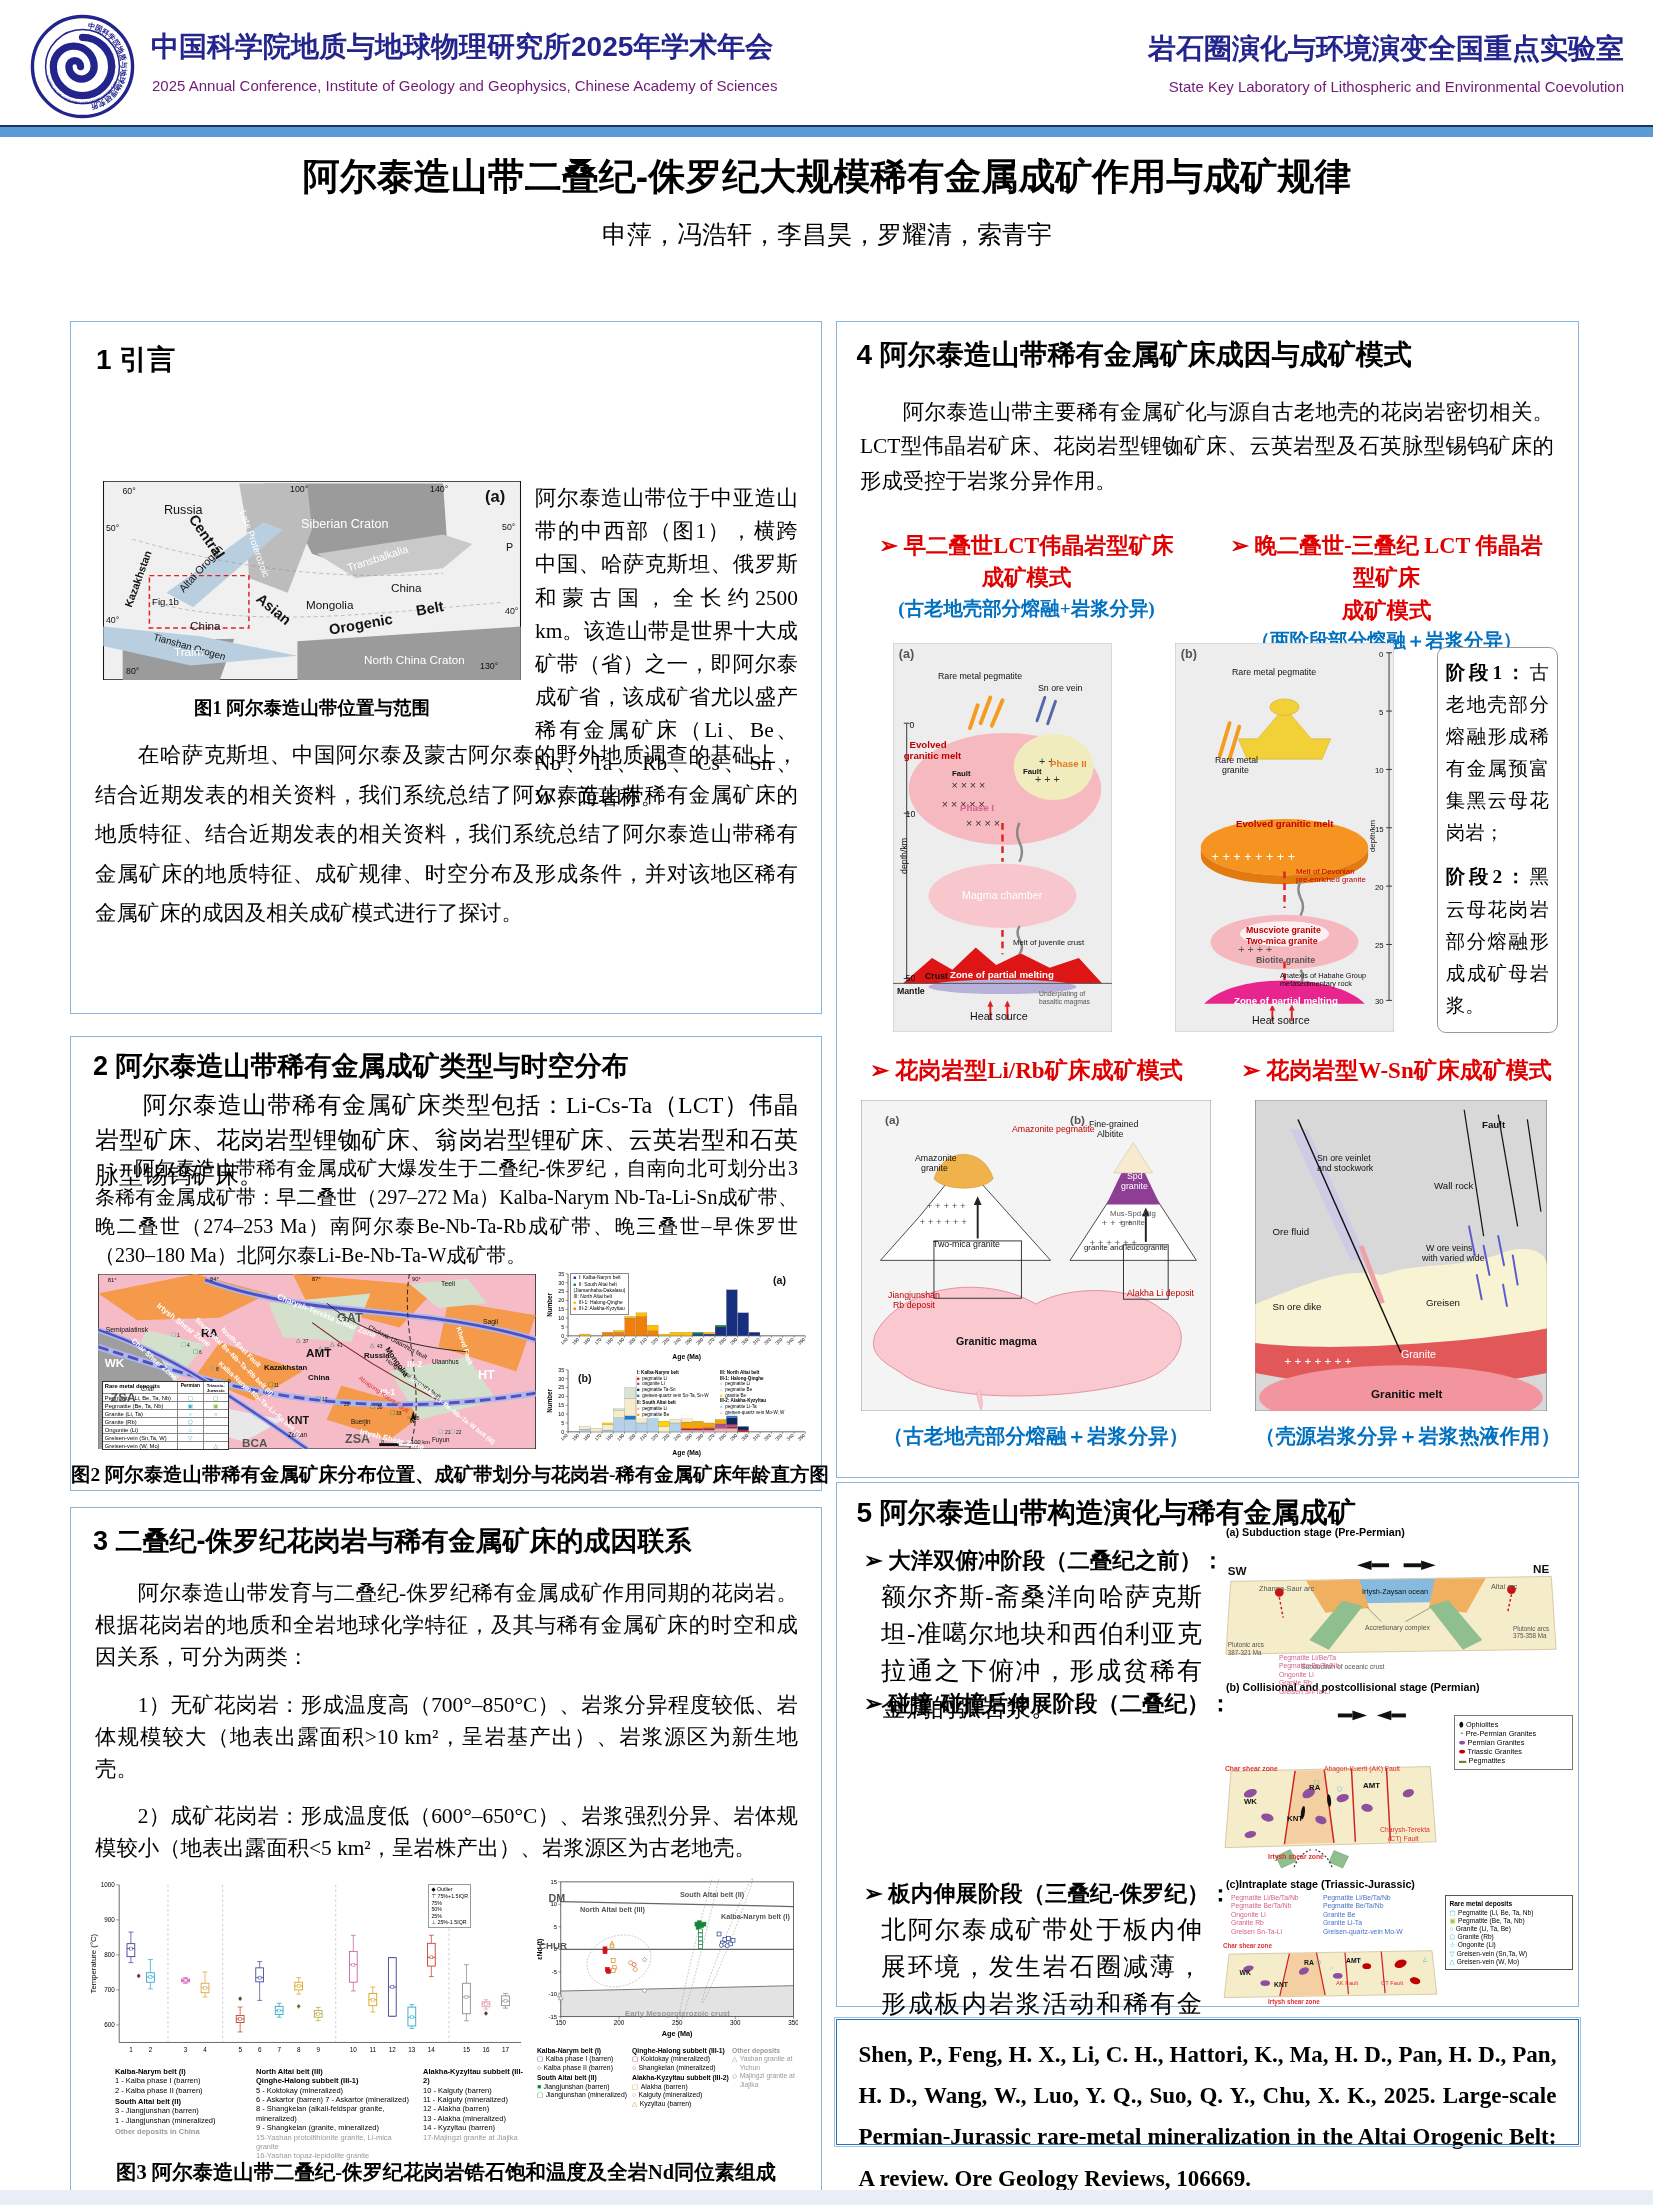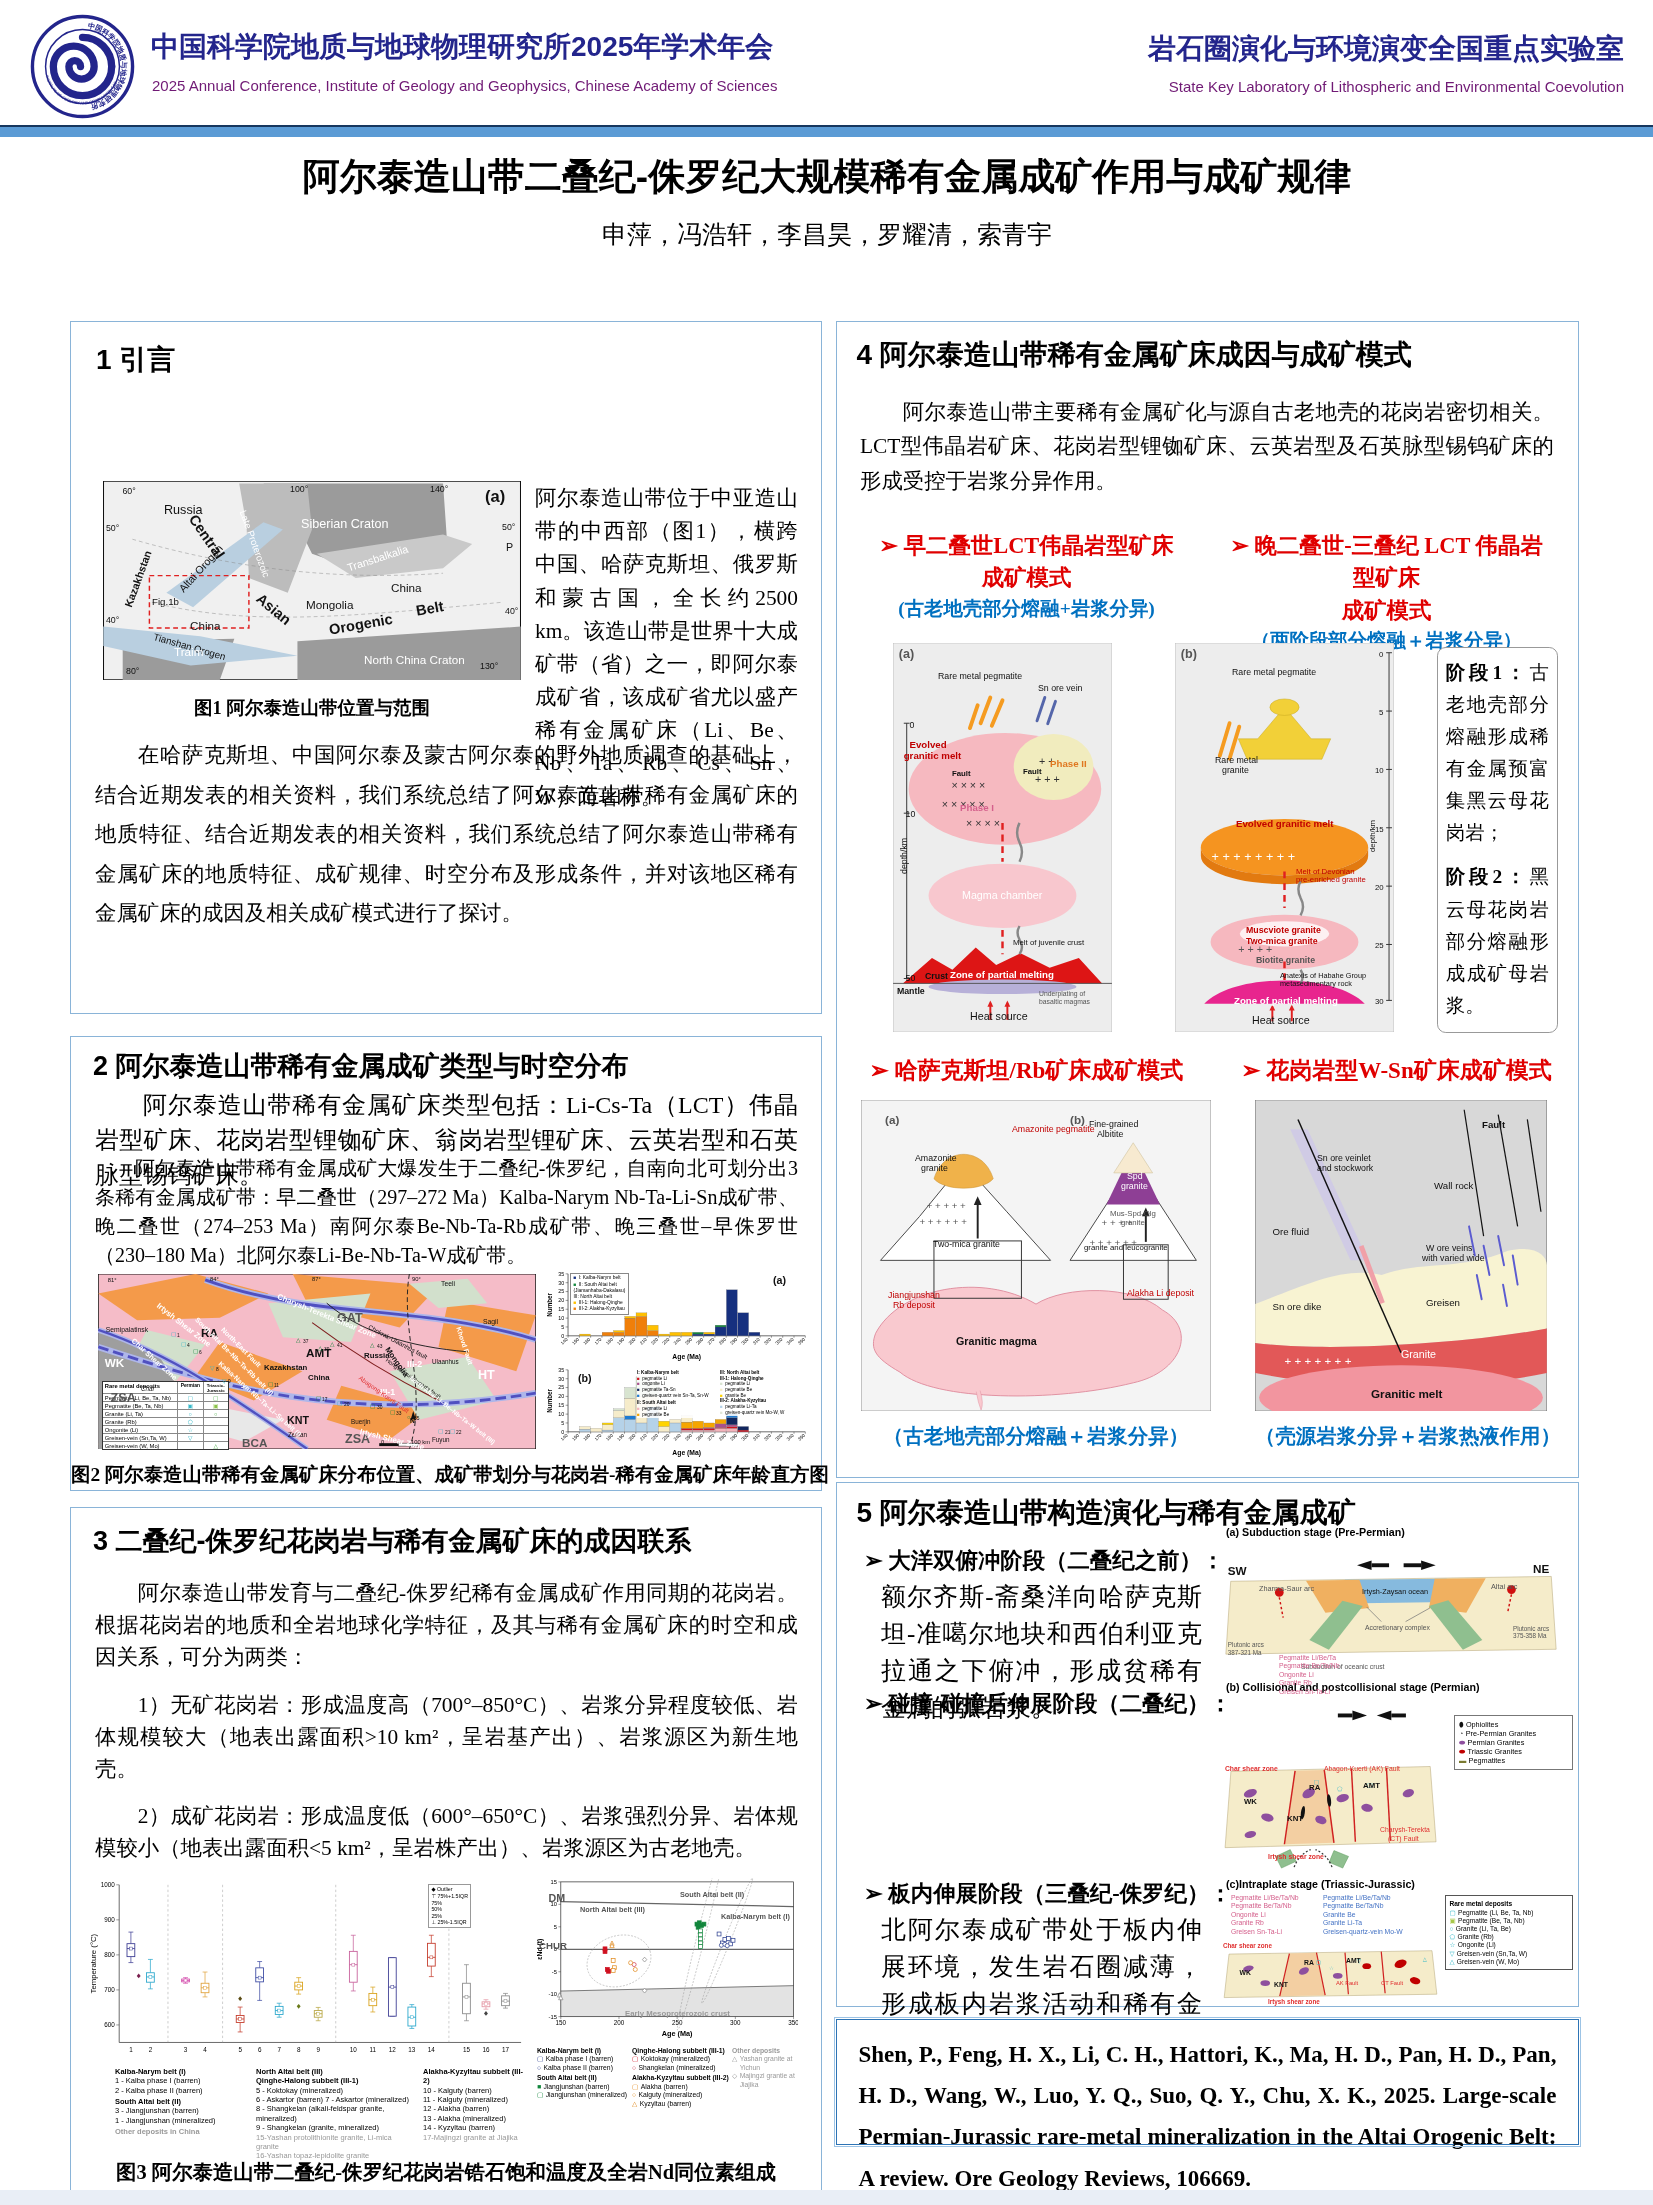--- a/index.html
+++ b/index.html
@@ -1142,21 +1142,21 @@
         <span class="fl s16" style="left: 200px; top: 299px;">25</span>
         <span class="fl s16" style="left: 200px; top: 355px;">30</span>
         <span class="fl s16" style="left: 194px; top: 209px; transform: rotate(-90deg);">depth/km</span>
       </div>
 
     <div class="note-box" style="left:600px;top:325px;width:103px;height:366px">
       <p style="margin:0 0 12.6px 0"><b>阶段1：</b><span>古老地壳部分熔融形成稀有金属预富集黑云母花岗岩；</span></p>
       <p style="margin:0"><b>阶段2：</b><span>黑云母花岗岩部分熔融形成成矿母岩浆。</span></p>
     </div>
 
-    <div class="redhead" style="left:19.4px;top:732px;width:340px;font-size:23px">➢ 哈萨克斯坦/Rb矿床成矿模式</div>
+    <div class="redhead" style="left:19.4px;top:732px;width:340px;font-size:23px">➢ 花岗岩型Li/Rb矿床成矿模式</div>
     <div class="redhead" style="left:404px;top:732px;width:311px;font-size:23px">➢ 花岗岩型W-Sn矿床成矿模式</div>
 
     <div class="figwrap" style="left:24px;top:778px;width:350px;height:311px">
       <svg width="350" height="311" viewBox="0 0 720 640">
         <rect width="720" height="640" fill="#f4f4f4" stroke="#555"></rect>
         <polygon points="40,330 120,240 210,130 300,230 390,330" fill="#fff" stroke="#444" stroke-width="2"></polygon>
         <path d="M150,162 C170,95 252,95 272,162 C250,188 172,188 150,162 Z" fill="#f0b24a" stroke="#c89030"></path>
         <polygon points="430,330 560,130 690,330" fill="#fff" stroke="#444" stroke-width="2"></polygon>
         <polygon points="505,215 560,100 615,215" fill="#8e3f95"></polygon>
         <polygon points="520,150 560,88 600,150" fill="#f7ead0" stroke="#c8b890"></polygon>

